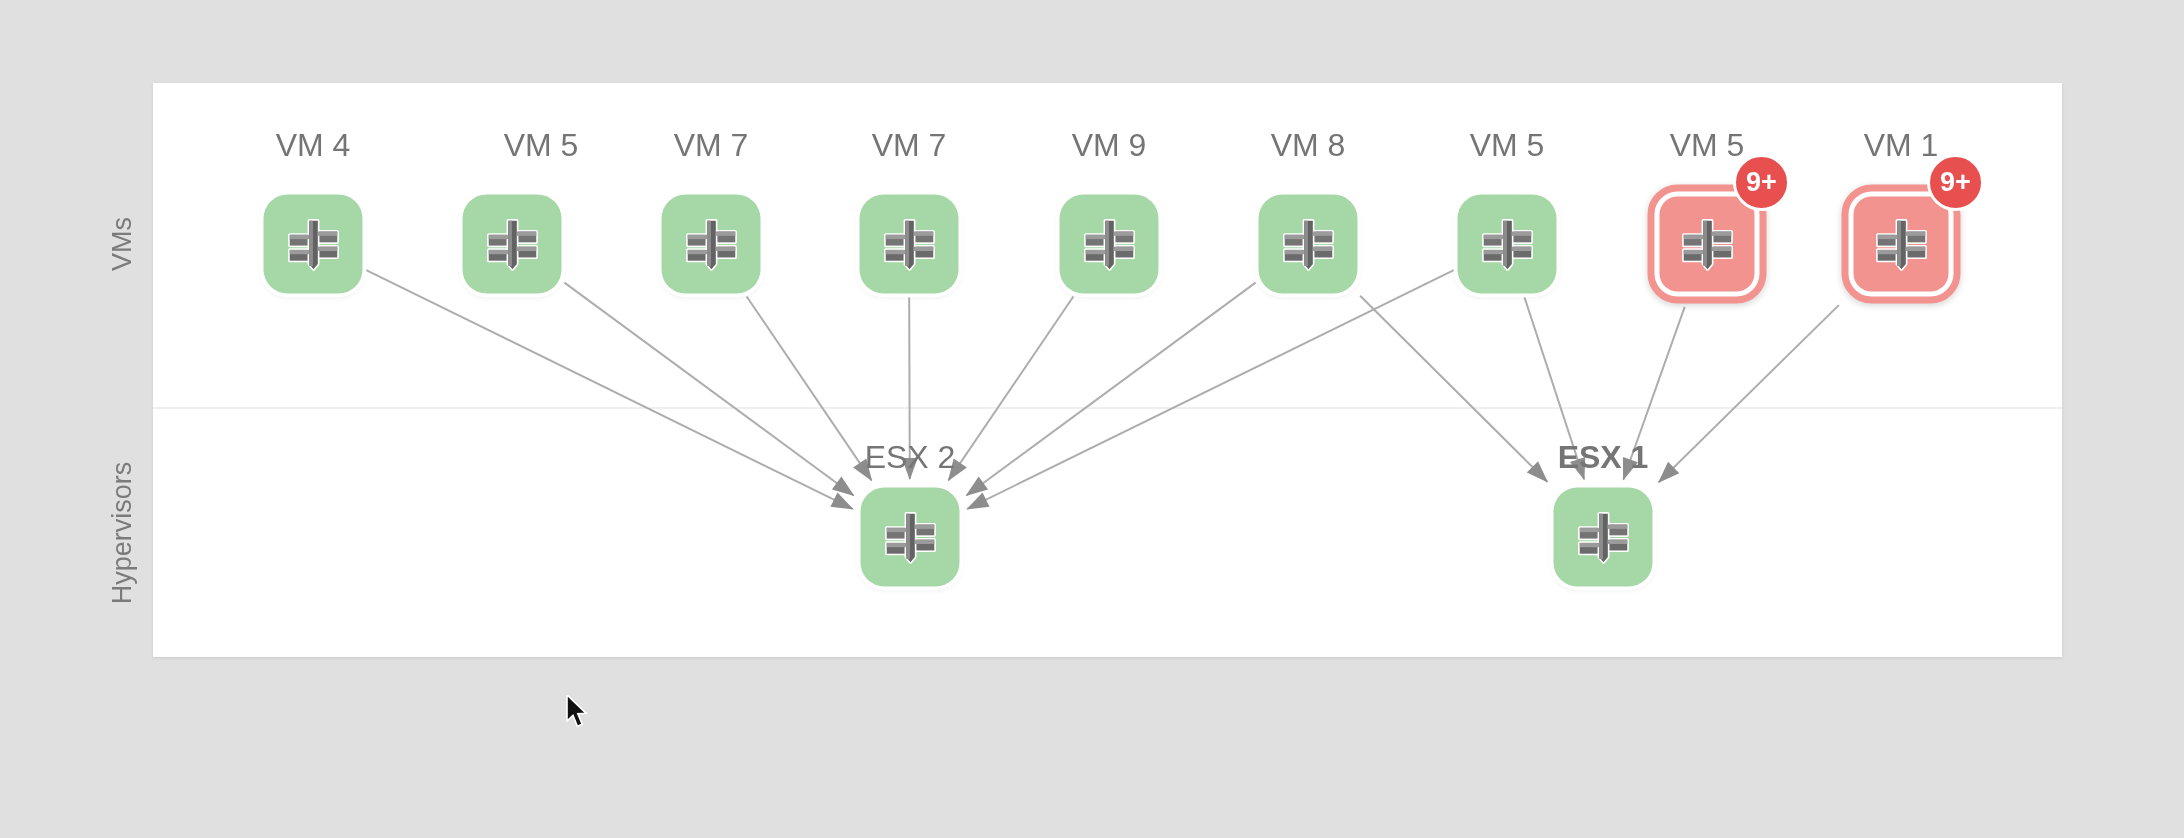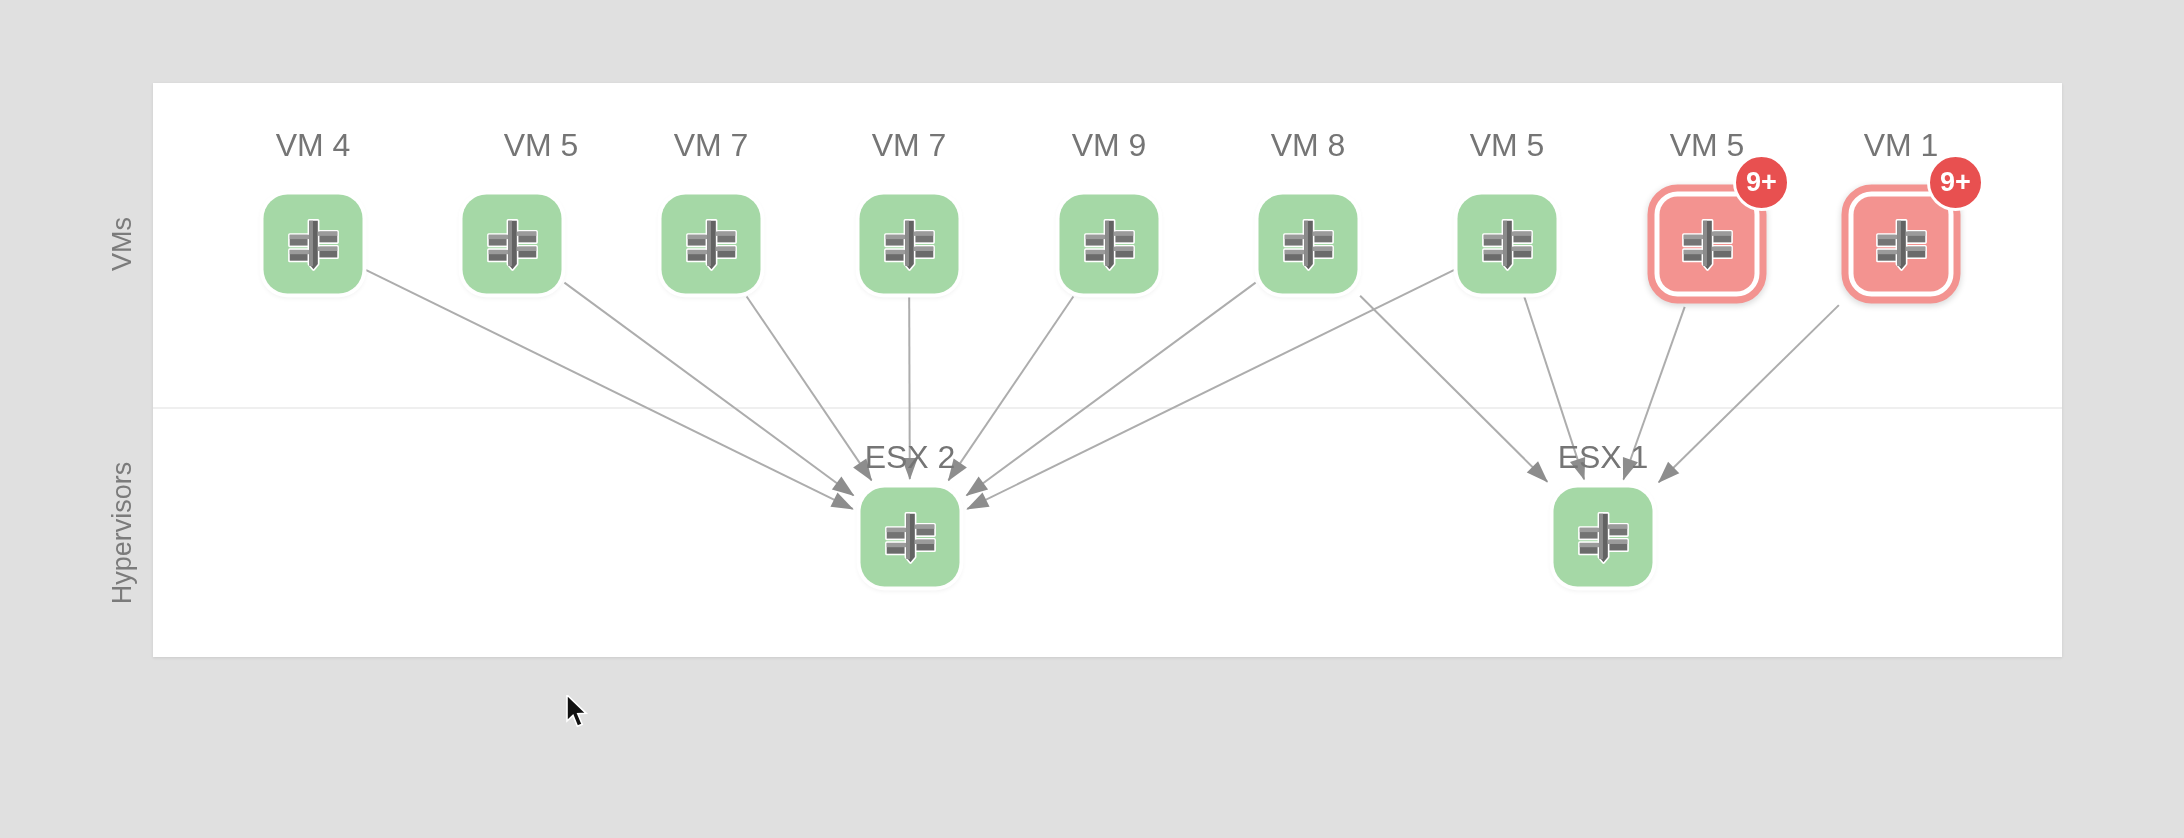--- a/index.html
+++ b/index.html
@@ -281,20 +281,20 @@
       <rect x="29" y="27" width="18" height="10" fill="#6b6b6b"></rect>
       <path d="M21,3 h8 v40 l-4,5 -4,-5 z" fill="#636363"></path>
     </g>
     <rect x="3" y="16" width="18" height="4" fill="#9b9b9b"></rect>
     <rect x="3" y="30" width="18" height="4" fill="#9b9b9b"></rect>
     <rect x="29" y="13" width="18" height="4" fill="#9b9b9b"></rect>
     <rect x="29" y="27" width="18" height="4" fill="#9b9b9b"></rect>
     <rect x="21" y="3" width="3.5" height="42" fill="#8c8c8c"></rect>
   </svg>
 </div>
-        <div class="node-label" style="top: -98px;">ESX 1</div>
+        <div class="node-label" style="top: -98px; font-weight: bold;">ESX 1</div>
       </div>
     </div>
 
   <svg id="cursor" width="30" height="34" viewBox="0 0 15 17" style="left: 565px; top: 695px;">
     <path d="M1,0 L1,13 L4,10.2 L6.2,15.6 L8.6,14.6 L6.4,9.4 L10.6,9.2 Z" fill="#111" stroke="#fff" stroke-width="0.8"></path>
   </svg>
 </div>
 
 </body></html>

